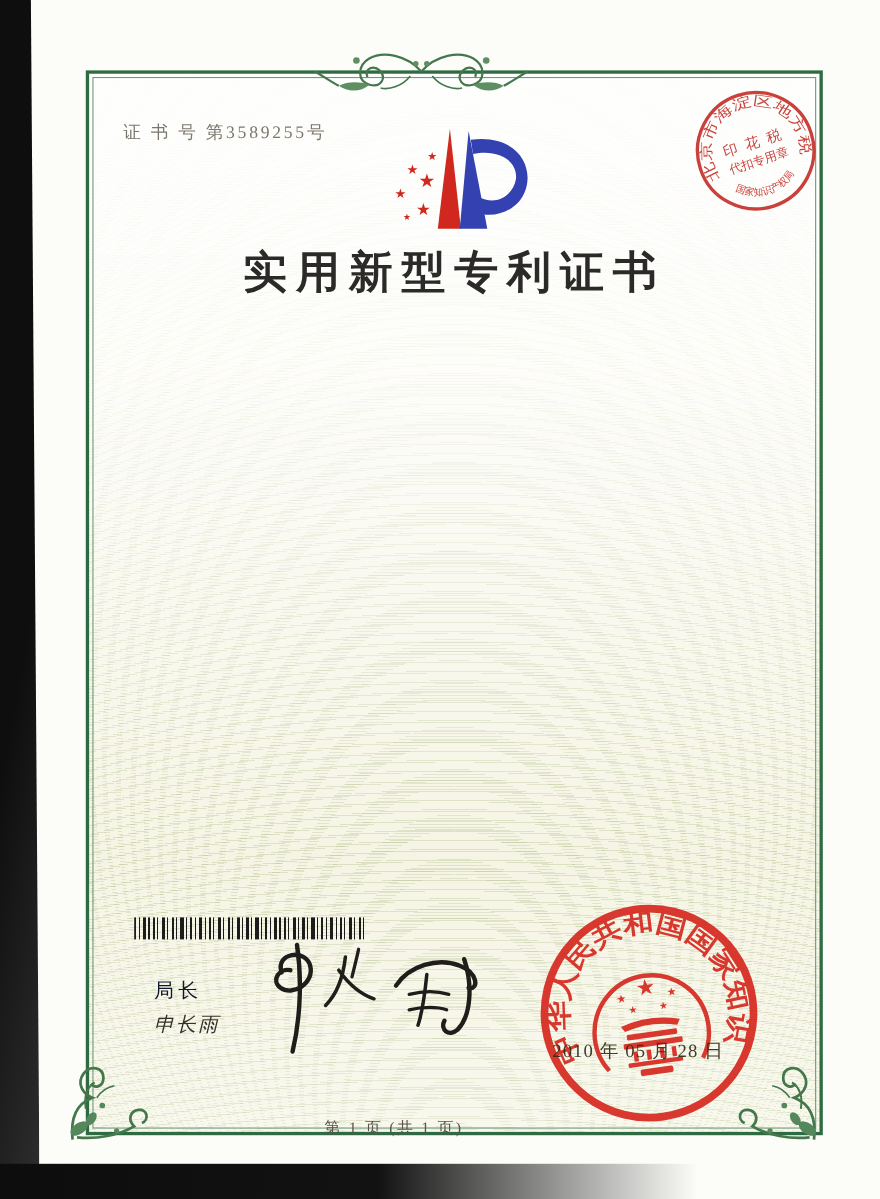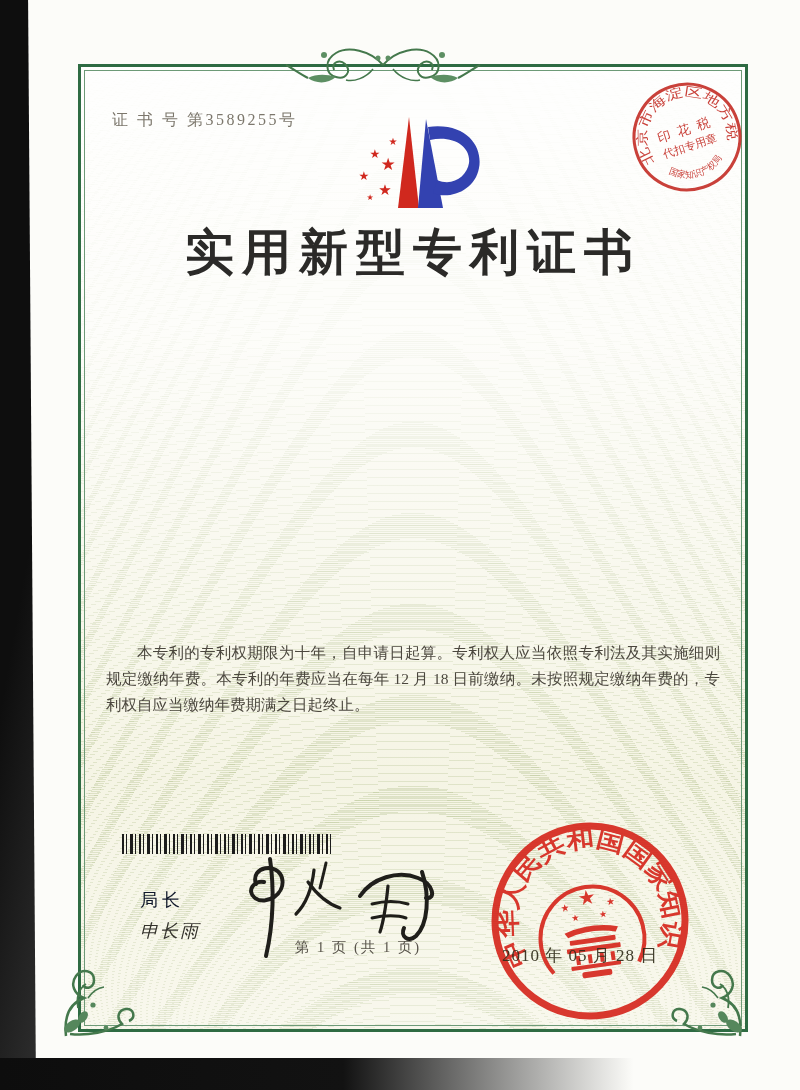--- a/index.html
+++ b/index.html
@@ -25,37 +25,37 @@
       repeating-radial-gradient(ellipse 900px 300px at 50% 1120px,rgba(128,152,74,.22) 0 1px,transparent 1px 8px);}
   .frame::before{content:"";position:absolute;inset:3px;border:1px solid #6d9a77;pointer-events:none;}
   
   .orn-top{left:278px;top:44px;width:210px;height:42px;z-index:2;}
   .corner-bl{left:58px;top:948px;width:82px;height:90px;z-index:2;}
   .corner-br{left:666px;top:948px;width:82px;height:90px;z-index:2;transform:scaleX(-1);}
   
   .cert-no{left:112px;top:110px;font-size:16px;letter-spacing:2.5px;color:#7c776c;z-index:3;}
   .logo{left:330px;top:110px;width:150px;height:106px;z-index:3;}
   .tax-stamp{left:628px;top:78px;width:118px;height:118px;z-index:3;transform:rotate(-18deg);opacity:.92;}
-  .title{left:78px;top:220px;width:670px;text-align:center;font-size:49px;font-weight:bold;
+  .title{left:78px;top:220px;width:670px;text-align:center;font-size:40px;font-weight:bold;
     letter-spacing:8px;color:#2b2a28;z-index:3;}
   .fields{z-index:3;}
   .field-row{position:absolute;left:128px;font-size:17px;color:#5a564c;letter-spacing:.5px;white-space:nowrap;}
   .field-row .val{margin-left:7px;}
   .f0{top:321px}.f1{top:378px}.f2{top:434px}.f3{top:490px}.f4{top:547px}.f5{top:602px}
   .paras{left:106px;top:640px;width:614px;z-index:3;font-size:15.5px;line-height:26px;
     color:#4b473e;text-align:justify;}
   .paras p{margin:0 0 3px 0;text-indent:2em;}
   .barcode{left:122px;top:834px;width:210px;height:20px;z-index:3;
     background:repeating-linear-gradient(90deg,#1c1c1c 0 2px,transparent 2px 4px,#1c1c1c 4px 5px,transparent 5px 8px,#1c1c1c 8px 11px,transparent 11px 13px,#1c1c1c 13px 14px,transparent 14px 17px);}
   .sig-title{left:140px;top:888px;font-size:18px;letter-spacing:4px;color:#0f172a;z-index:3;}
   .sig-name{left:140px;top:919px;font-size:18px;letter-spacing:2px;color:#34322c;z-index:3;font-style:italic;}
   .sig-script{left:222px;top:856px;width:235px;height:105px;z-index:3;}
   .seal{left:487px;top:818px;width:206px;height:206px;z-index:4;transform:rotate(-8deg);opacity:.92;}
   .seal-date{left:502px;top:944px;font-size:17px;letter-spacing:1px;color:rgba(48,45,26,.92);z-index:5;white-space:nowrap;}
-  .footer{left:78px;top:938px;width:560px;text-align:center;font-size:14.5px;letter-spacing:2px;color:#57534a;z-index:3;}
+  .footer{left:78px;top:1016px;width:560px;text-align:center;font-size:14.5px;letter-spacing:2px;color:#57534a;z-index:3;}
   svg text{font-family:"Liberation Serif","DejaVu Serif",serif;}
 </style>
 </head>
 <body>
 
 <div class="abs edge-left"></div>
 <div class="abs edge-bottom"></div>
 
 <div class="abs frame"></div>
 
@@ -135,21 +135,20 @@
 <div class="fields">
   <div class="field-row f0"><span class="lbl">实用新型名称：</span><span class="val">用于行车检修的安全带固定装置</span></div>
   <div class="field-row f1"><span class="lbl">发　明　人：</span><span class="val">肖琳;刘武;许平洋;李鸿雁</span></div>
   <div class="field-row f2"><span class="lbl">专　利　号：</span><span class="val">ZL 2013 2 0832732.8</span></div>
   <div class="field-row f3"><span class="lbl">专利申请日：</span><span class="val">2013年12月18日</span></div>
   <div class="field-row f4"><span class="lbl">专 利 权 人：</span><span class="val">赤峰瑞阳化工有限公司</span></div>
   <div class="field-row f5"><span class="lbl">授权公告日：</span><span class="val">2014年05月28日</span></div>
 </div>
 
 <div class="abs paras">
-  <p>本专利的专利权期限为十年，自申请日起算。专利权人应当依照专利法及其实施细则规定缴纳年费。本专利的年费应当在每年 12 月 18 日前缴纳。未按照规定缴纳年费的，专利权自应当缴纳年费期满之日起终止。</p>
 </div>
 
 <div class="abs barcode"></div>
 
 <div class="abs sig-title">局长</div>
 <div class="abs sig-name">申长雨</div>
 <svg class="abs sig-script" viewBox="0 0 235 105">
   <g fill="none" stroke="#1f1e1a" stroke-width="4" stroke-linecap="round" stroke-linejoin="round">
     <path d="M34,28 C28,10 56,6 60,22 C64,38 44,50 33,42 C24,35 32,24 42,26"></path>
     <path d="M48,3 C52,30 52,66 44,100"></path>

